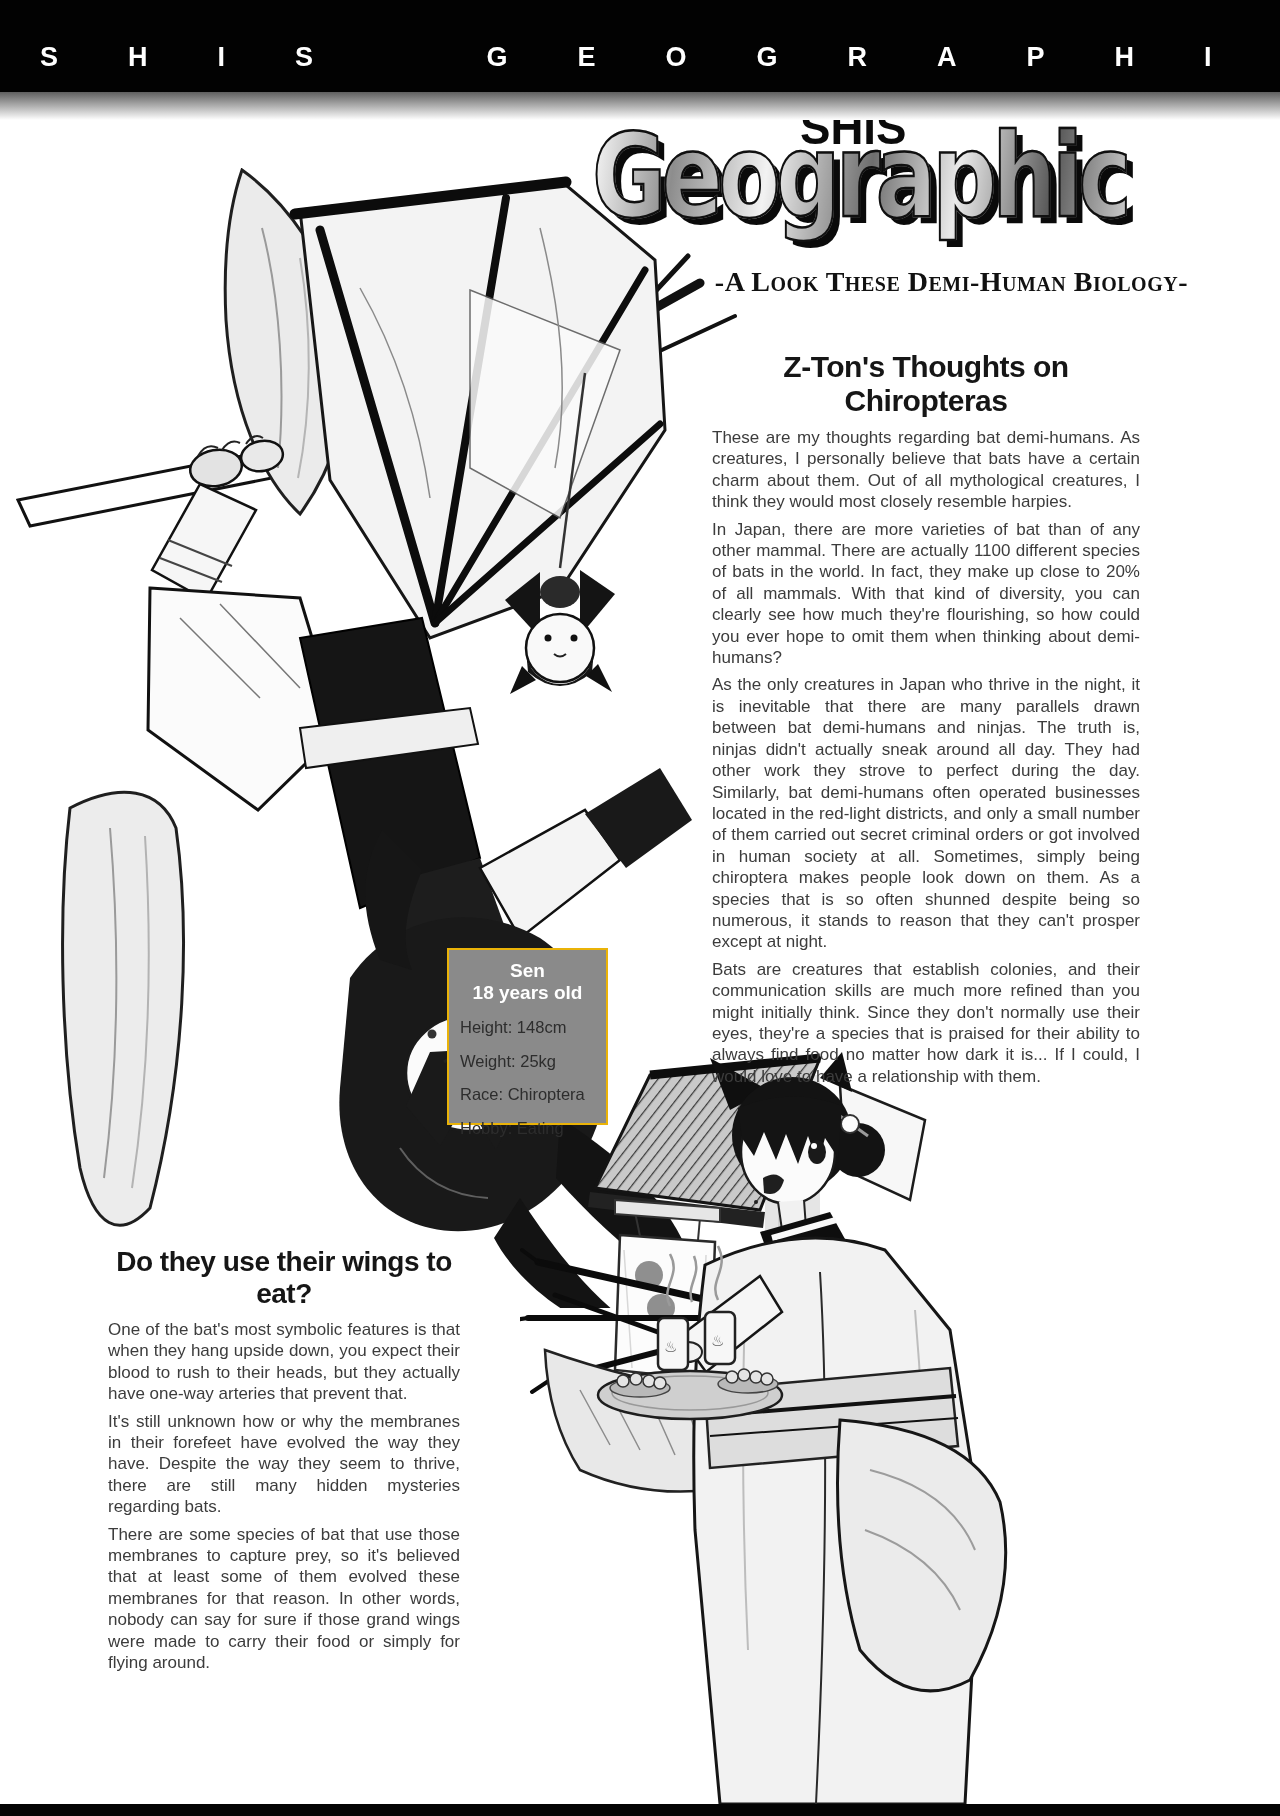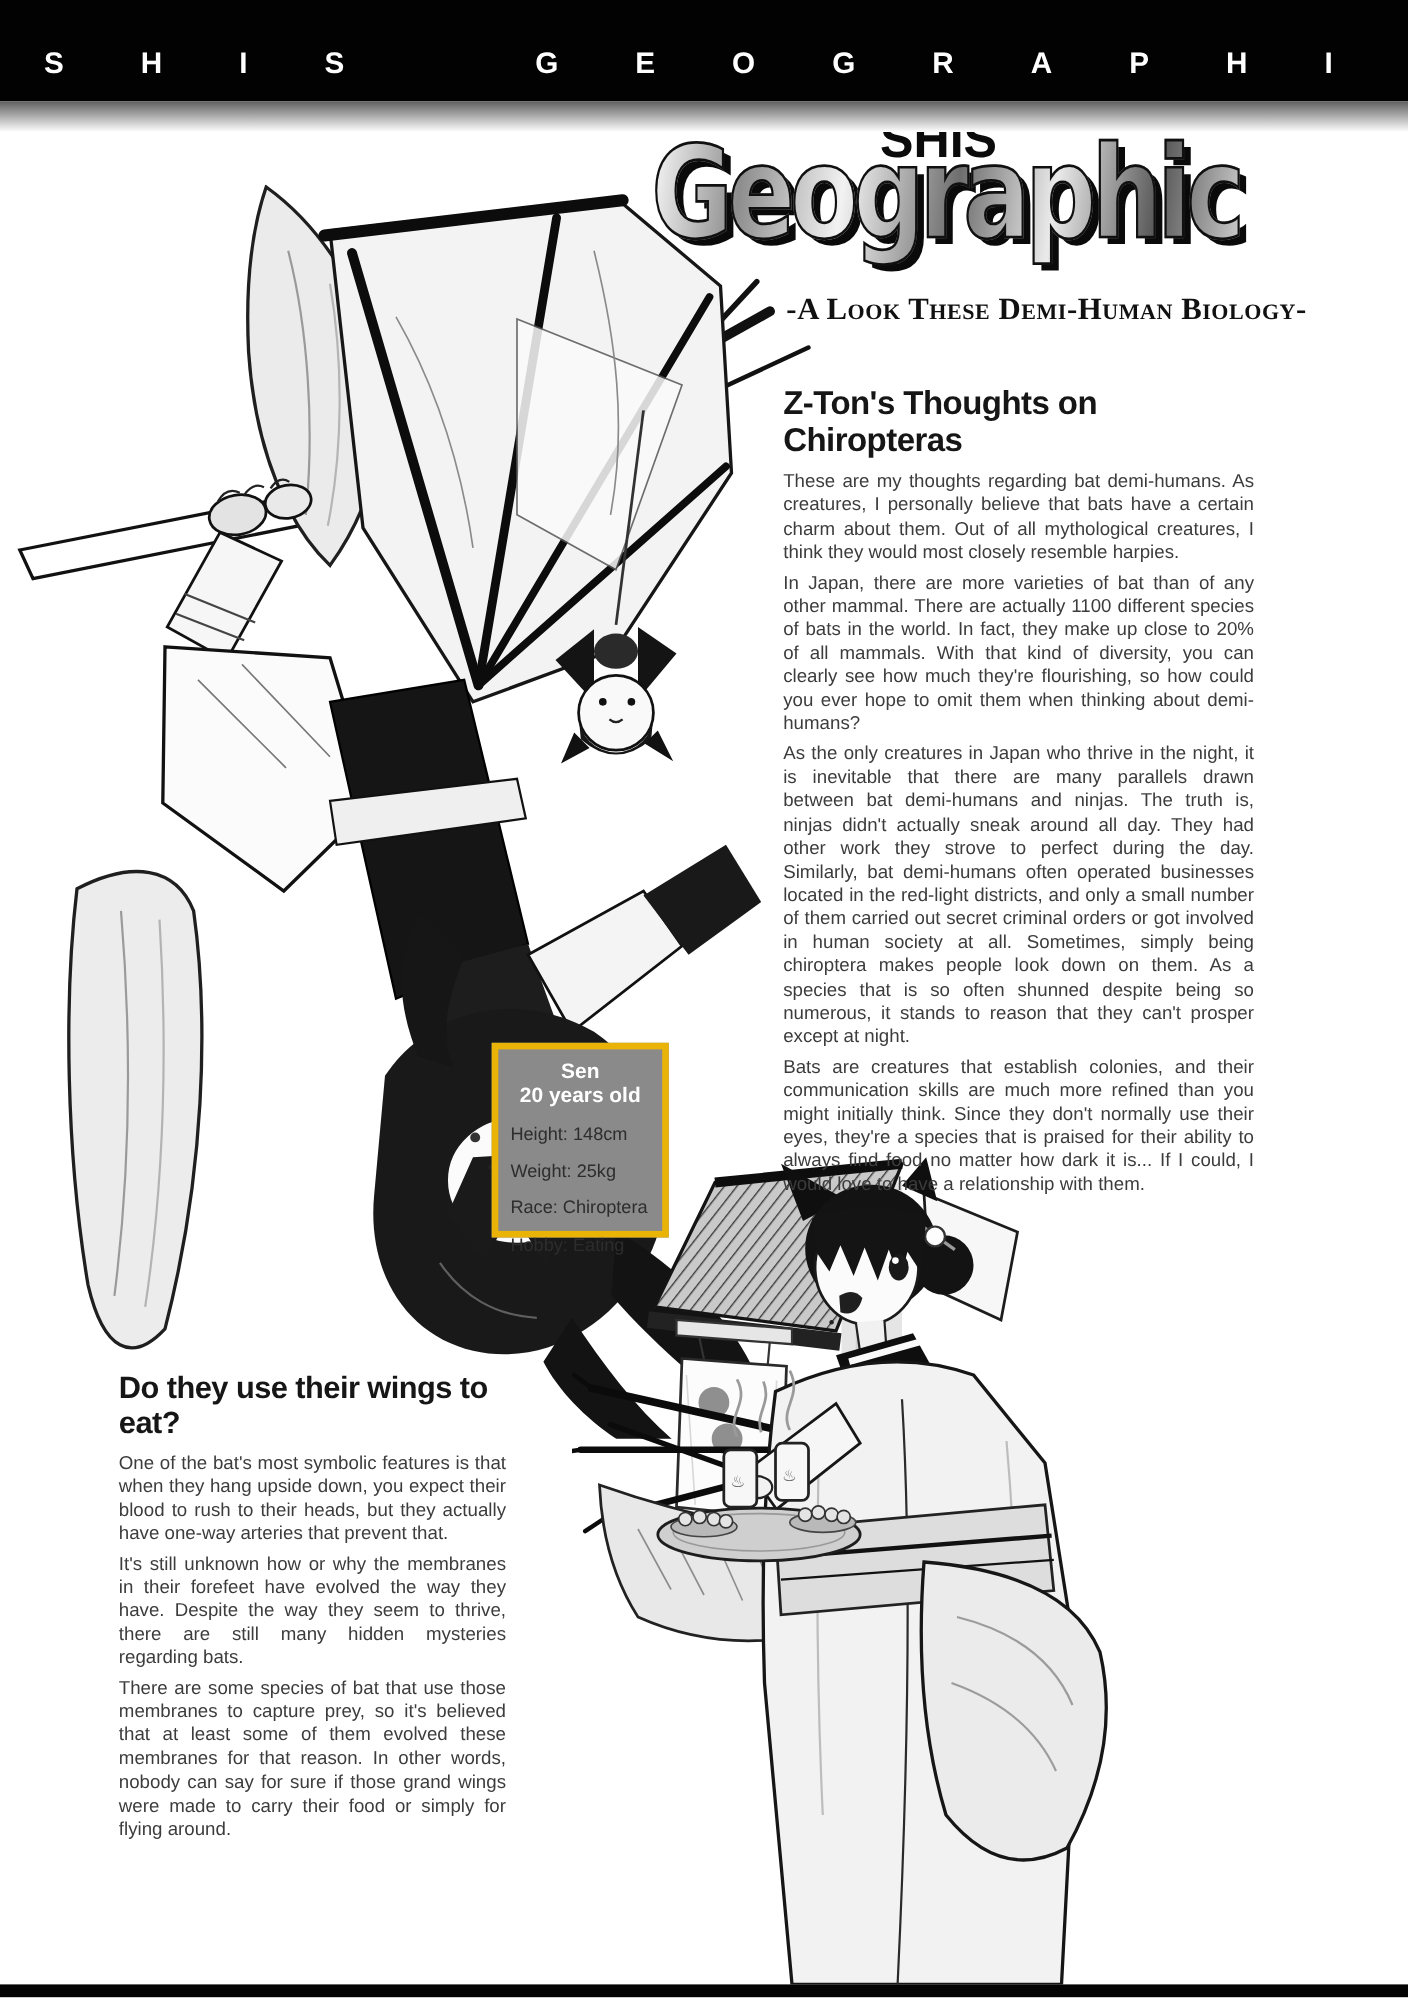--- a/index.html
+++ b/index.html
@@ -36,29 +36,29 @@
     -webkit-background-clip:text;background-clip:text;color:transparent;
     -webkit-text-stroke:2.5px #101010;
   }
   .logo-tagline{
     position:absolute;left:540px;top:266px;width:648px;text-align:right;
     font-family:"Liberation Serif",serif;font-variant:small-caps;
     font-weight:700;font-size:28px;color:#111;letter-spacing:.5px;white-space:nowrap;
   }
   
   .article{position:absolute;z-index:4;}
-  .article h2{margin:0 0 9px 0;font-size:30px;font-weight:700;color:#161616;letter-spacing:-.5px;}
+  .article h2{margin:0 0 9px 0;font-size:30px;font-weight:700;color:#161616;letter-spacing:-.5px;text-align:center;}
   .article p{margin:0 0 6px 0;font-size:17px;line-height:1.26;text-align:justify;color:#3c3c3c;}
   #article-right{left:712px;top:350px;width:428px;}
   #article-left{left:108px;top:1246px;width:352px;}
   #article-left h2{font-size:28px;}
   
   .profile-card{
     position:absolute;left:447px;top:948px;width:161px;height:177px;z-index:7;
-    background:#8a8a8a;border:6px solid #eab308;box-sizing:border-box;
+    background:#8a8a8a;border:2px solid #eab308;box-sizing:border-box;
     padding-top:10px;
   }
   .profile-card .name,.profile-card .age{
     text-align:center;color:#ffffff;font-weight:700;font-size:19px;line-height:1.18;
   }
   .profile-card .stats{margin-top:9px;padding-left:11px;}
   .profile-card .stat{font-size:16.5px;line-height:1.38;color:#2d2d2d;margin-top:11px;}
   
   .illu{position:absolute;pointer-events:none;}
   #illu-left{left:0;top:168px;z-index:1;}
@@ -269,21 +269,21 @@
   <div id="article-right" class="article">
     <h2>Z-Ton's Thoughts on Chiropteras</h2>
     <p>These are my thoughts regarding bat demi-humans. As creatures, I personally believe that bats have a certain charm about them. Out of all mythological creatures, I think they would most closely resemble harpies.</p>
     <p>In Japan, there are more varieties of bat than of any other mammal. There are actually 1100 different species of bats in the world. In fact, they make up close to 20% of all mammals. With that kind of diversity, you can clearly see how much they're flourishing, so how could you ever hope to omit them when thinking about demi-humans?</p>
     <p>As the only creatures in Japan who thrive in the night, it is inevitable that there are many parallels drawn between bat demi-humans and ninjas. The truth is, ninjas didn't actually sneak around all day. They had other work they strove to perfect during the day. Similarly, bat demi-humans often operated businesses located in the red-light districts, and only a small number of them carried out secret criminal orders or got involved in human society at all. Sometimes, simply being chiroptera makes people look down on them. As a species that is so often shunned despite being so numerous, it stands to reason that they can't prosper except at night.</p>
     <p>Bats are creatures that establish colonies, and their communication skills are much more refined than you might initially think. Since they don't normally use their eyes, they're a species that is praised for their ability to always find food no matter how dark it is... If I could, I would love to have a relationship with them.</p>
   </div>
 
   <div class="profile-card">
     <div class="name">Sen</div>
-    <div class="age">20 years old</div>
+    <div class="age">18 years old</div>
     <div class="stats">
       <div class="stat">Height: 148cm</div>
       <div class="stat">Weight: 25kg</div>
       <div class="stat">Race: Chiroptera</div>
       <div class="stat">Hobby: Eating</div>
     </div>
   </div>
 
   <div id="article-left" class="article">
     <h2>Do they use their wings to eat?</h2>

